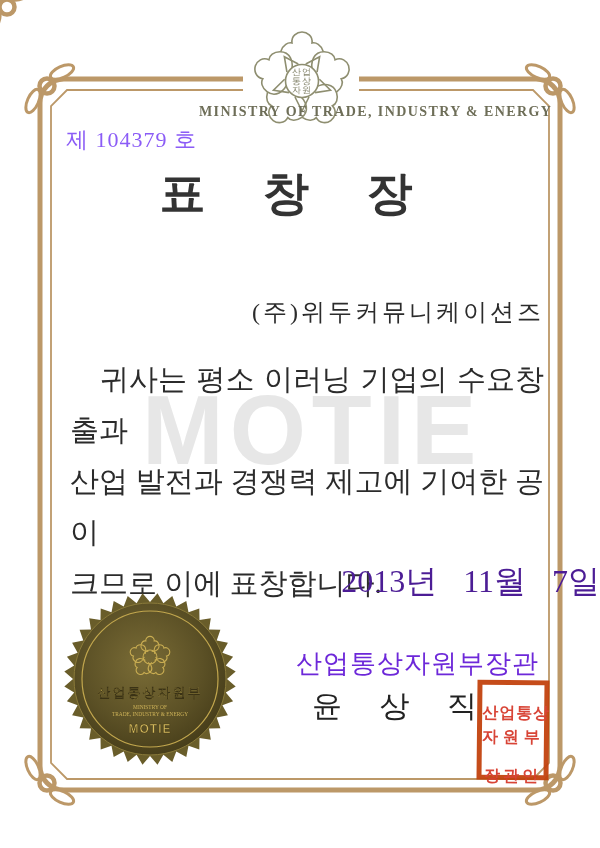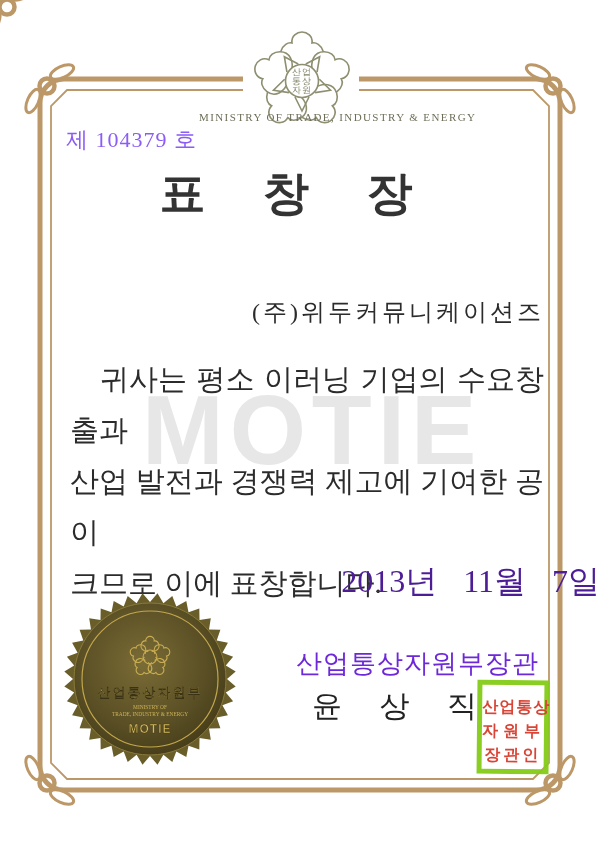--- a/index.html
+++ b/index.html
@@ -5,44 +5,44 @@
   html,body{margin:0;padding:0;}
   body{
     width:600px;height:848px;position:relative;background:#ffffff;overflow:hidden;
     font-family:"Liberation Serif","DejaVu Serif",serif;color:#2d2d2d;
   }
   .abs{position:absolute;}
   
   .border-svg{position:absolute;left:0;top:0;z-index:1;}
   
   .doc-number{left:66px;top:125px;font-size:22px;letter-spacing:1px;color:#8b5cf6;z-index:3;}
-  .ministry-caption{left:199px;top:111px;font-size:11px;letter-spacing:1.4px;color:#6e6e58;z-index:3;}
+  .ministry-caption{left:199px;top:104px;font-size:14px;letter-spacing:1.4px;color:#6e6e58;z-index:3;font-weight:bold;}
   .emblem-svg{left:250px;top:26px;z-index:3;}
   
   .cert-title{left:0;right:26px;top:163px;text-align:center;font-size:46px;font-weight:bold;
     color:#333;word-spacing:42px;letter-spacing:2px;z-index:3;}
   .recipient{left:252px;top:296px;font-size:24px;letter-spacing:3px;color:#2b2b2b;z-index:3;}
   .body-text{left:70px;top:354px;width:474px;font-size:29px;line-height:51px;color:#2b2b2b;z-index:3;}
   .body-line{text-align:justify;text-align-last:justify;}
   .body-line.first{text-indent:30px;}
   .body-line.last{text-align:left;text-align-last:left;}
   .watermark{left:142px;top:374px;font-family:"Liberation Sans","DejaVu Sans",sans-serif;
     font-weight:bold;font-size:98px;letter-spacing:6px;color:#e7e7e7;z-index:2;}
   .cert-date{left:96px;right:0;top:560px;text-align:right;font-size:32px;word-spacing:18px;
     color:#4c1d95;z-index:3;}
   
   .issuer-title{left:296px;top:646px;font-size:26px;letter-spacing:1px;color:#6d28d9;z-index:4;}
   .signature{left:312px;top:686px;font-size:30px;word-spacing:30px;color:#222;z-index:5;}
   
-  .stamp{left:477px;top:680px;width:62px;height:74px;border:5px solid #84cc16;
+  .stamp{left:477px;top:680px;width:62px;height:74px;border:5px solid #c2410c;
     color:#d6392a;font-family:"Liberation Sans","DejaVu Sans",sans-serif;font-weight:bold;
-    text-align:center;padding-top:10px;transform:rotate(.6deg);opacity:.94;z-index:4;background:rgba(255,255,255,0);}
+    text-align:center;padding-top:16px;transform:rotate(.6deg);opacity:.94;z-index:4;background:rgba(255,255,255,0);}
   .stamp-row{font-size:16px;line-height:24px;letter-spacing:1px;white-space:nowrap;}
   .stamp-row.r2{letter-spacing:5px;}
-  .stamp-row.r3{letter-spacing:3px;}
+  .stamp-row.r3{letter-spacing:3px;margin-top:15px;}
   
   .seal-svg{left:64px;top:593px;z-index:3;}
   .seal-kr{font-family:"Liberation Sans","DejaVu Sans",sans-serif;font-weight:bold;}
   .seal-en{font-family:"Liberation Serif","DejaVu Serif",serif;}
 </style>
 </head>
 <body>
 
 <svg class="border-svg" width="600" height="848" viewBox="0 0 600 848">
 

